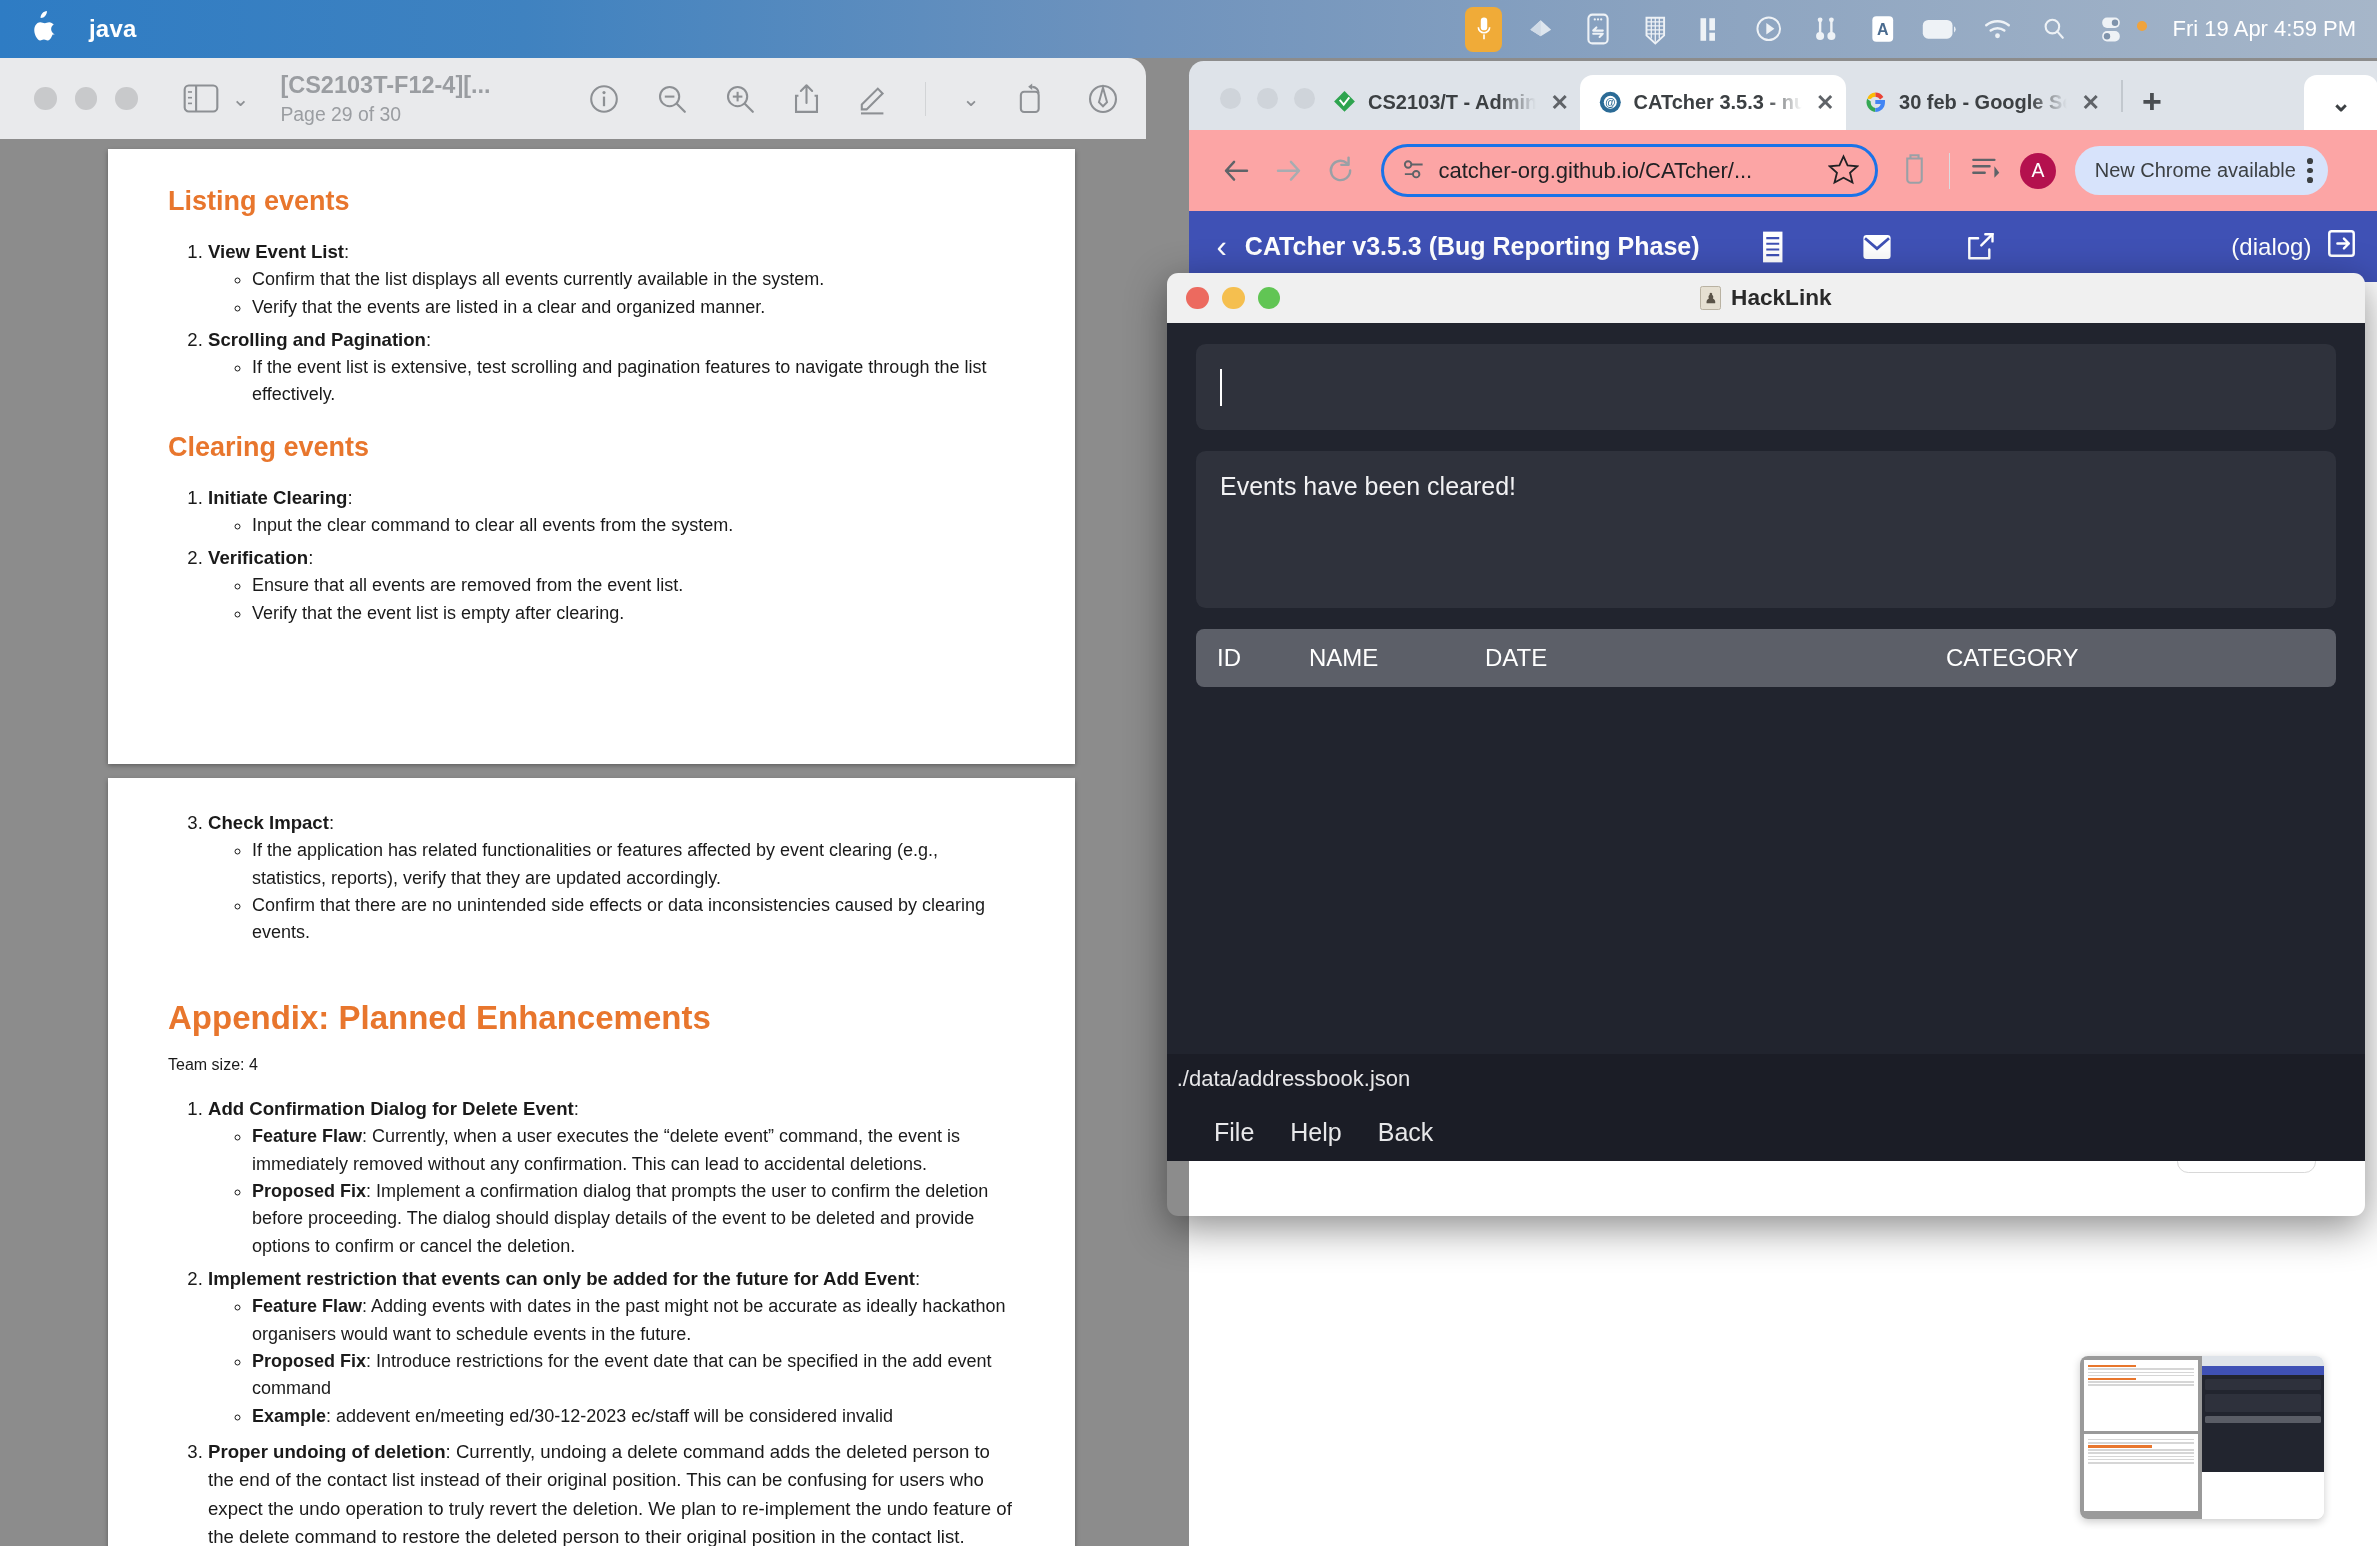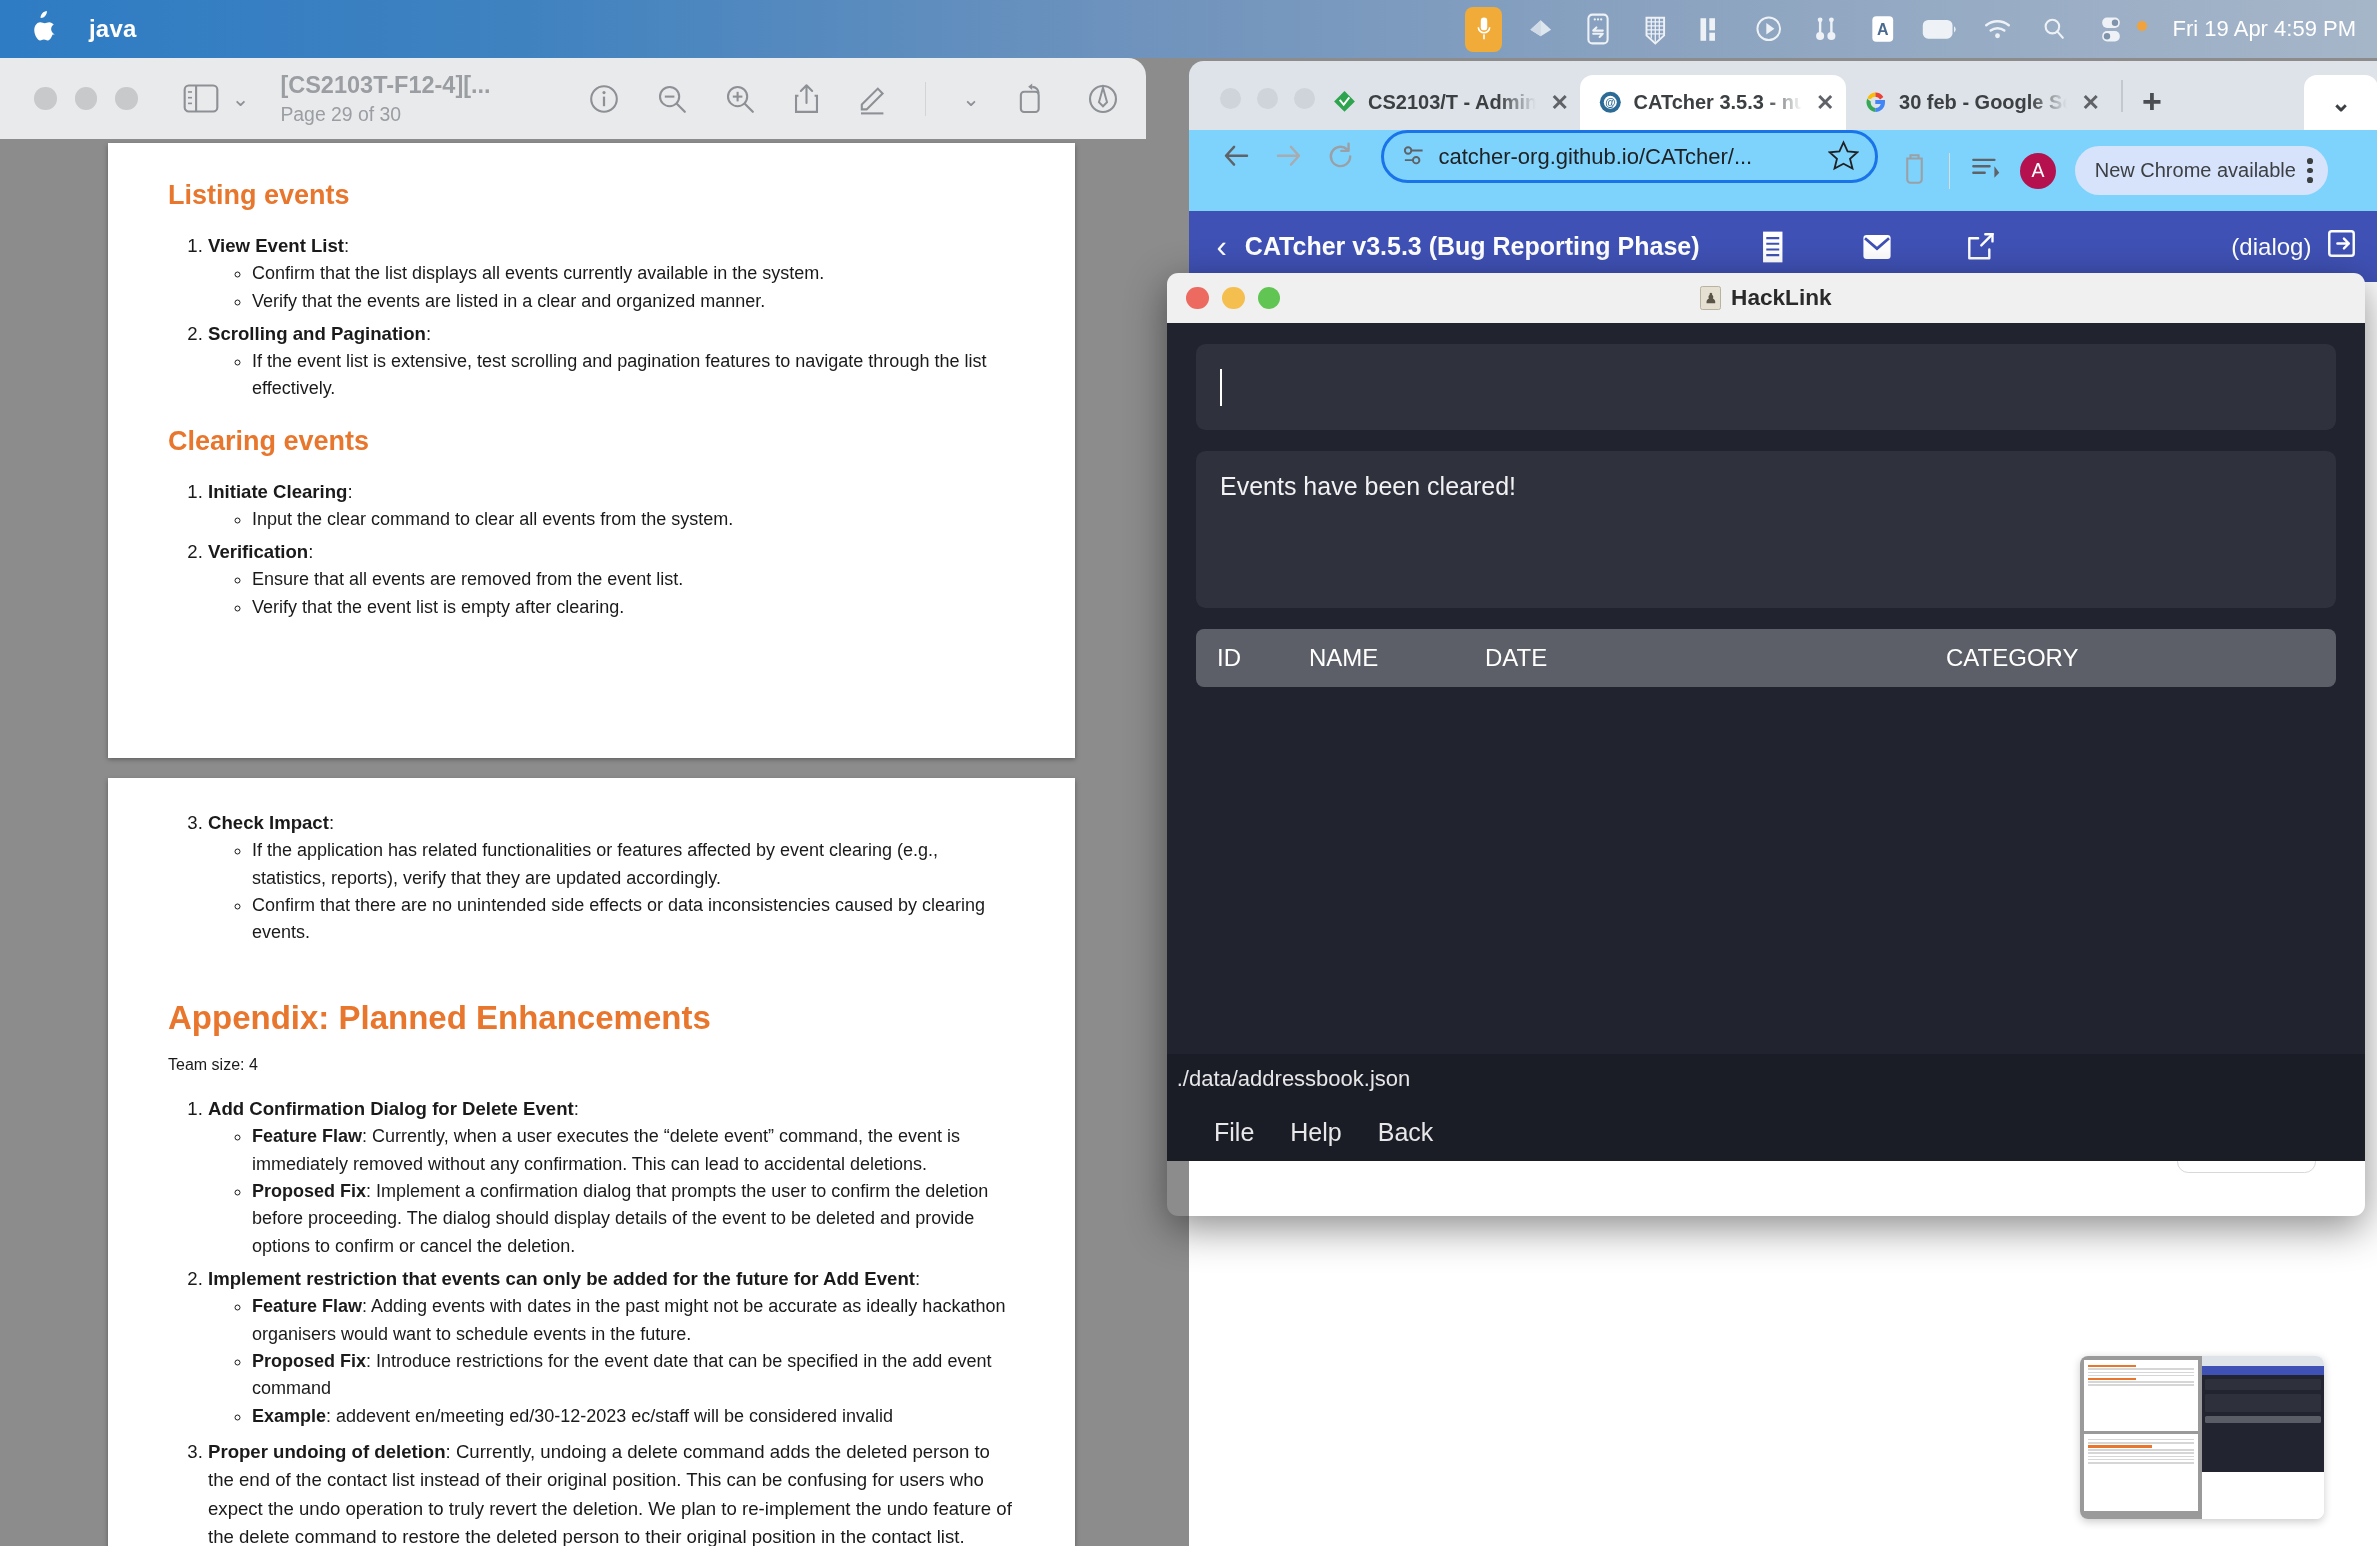--- a/index.html
+++ b/index.html
@@ -39,21 +39,21 @@
   .tb-icon{ color:#8d9094; display:flex;align-items:center;justify-content:center;}
   #preview-toolbar .sidebar-btn{margin-left:45px;}
   #preview-toolbar .chev{margin-left:13px;font-size:21px;color:#8d9094;}
   #doctitle{ margin-left:31px; line-height:1.25;}
   #doctitle .t{font-size:23.5px;color:#9a9da1;font-weight:bold;white-space:nowrap;}
   #doctitle .p{font-size:19.4px;color:#9a9da1;margin-top:1.6px;}
   #preview-toolbar .grp{display:flex;align-items:center;gap:36px;margin-left:52px;}
   .vdiv{width:1.6px;height:34px;background:#d2d4d6;}
   #preview-pages{ position:absolute; top:81px; left:0; width:1146px; height:1407px; background:#8c8c8c; }
   .page{ background:#fff; position:absolute; left:108px; width:967px; box-shadow:0 1.6px 4.9px rgba(0,0,0,.35); }
-  #page1{ top:4px; height:615px; }
+  #page1{ top:10px; height:615px; }
   #page2{ top:639px; height:809px; }
   .page-inner{ padding:37px 60px 0 60px; color:#1a1a1a; }
   .pg-h2{ color:#e8762d; font-size:27px; font-weight:600; margin:0 0 21px 0;}
   .pg-h1{ color:#e8762d; font-size:33px; font-weight:bold; margin:21px 0 19.4px 0;}
   ol.doc{ margin:0 0 0 40px; font-size:18.6px; line-height:1.52; }
   ol.doc > li{ margin-bottom:2.4px; }
   ul.doc{ list-style:circle; margin:0 0 4.9px 44px; font-size:18px; line-height:1.52;}
   .teamsize{font-size:16px;margin:8px 0 21px 0;}
   .pgap{height:18px;}
 
@@ -73,21 +73,21 @@
         -webkit-mask-image:linear-gradient(90deg,#000 78%,transparent 100%);
         mask-image:linear-gradient(90deg,#000 78%,transparent 100%);}
   .tab .x{ font-size:22px; color:#5f6368; margin-left:3.2px;}
   .favicon{width:24px;height:24px;display:flex;align-items:center;justify-content:center;flex:0 0 auto;}
   .newtab{ font-size:34px; color:#4a4e52; margin:0 0 13px 14.6px; line-height:32px;}
   .tabsep{width:1.6px;height:32px;background:#c2c8ce;margin:0 4.9px 18px 9.7px;}
   #tabstrip .chevwrap{ margin-left:auto; width:74px;height:55px;background:#fff;
         border-top-left-radius:13px;border-top-right-radius:13px;
         display:flex;align-items:center;justify-content:center;font-size:24px;color:#3c4043;}
 
-  #omnibar{ height:81px; background:#7dd3fc; display:flex; padding:0 21px;}
+  #omnibar{ height:81px; background:#fca5a5; display:flex; align-items:center; padding:0 21px;}
   .navbtn{ width:52px;height:52px; display:flex;align-items:center;justify-content:center; color:#9aa0a6;}
   .navbtn.dark{color:#5f6368;}
   #urlbox{ flex:0 0 auto; width:497px; height:53px; border:3.2px solid #1a73e8; border-radius:32px;
         display:flex;align-items:center;gap:11.3px;padding:0 16px; margin-left:14.6px;}
   #urlbox .url{font-size:22px;color:#202124;white-space:nowrap;overflow:hidden;}
   .ob-right{ display:flex; align-items:center; gap:19.4px; margin-left:22.6px;}
   .ob-avatar{width:36px;height:36px;border-radius:50%;background:#b4114e;color:#fff;
         display:flex;align-items:center;justify-content:center;font-size:19.4px;}
   .update-pill{ background:#d7e3fb; border-radius:27.5px; height:49px; display:flex;align-items:center;
         gap:11.3px; padding:0 14.6px 0 19.4px; font-size:20px; color:#3c4043; white-space:nowrap;}

